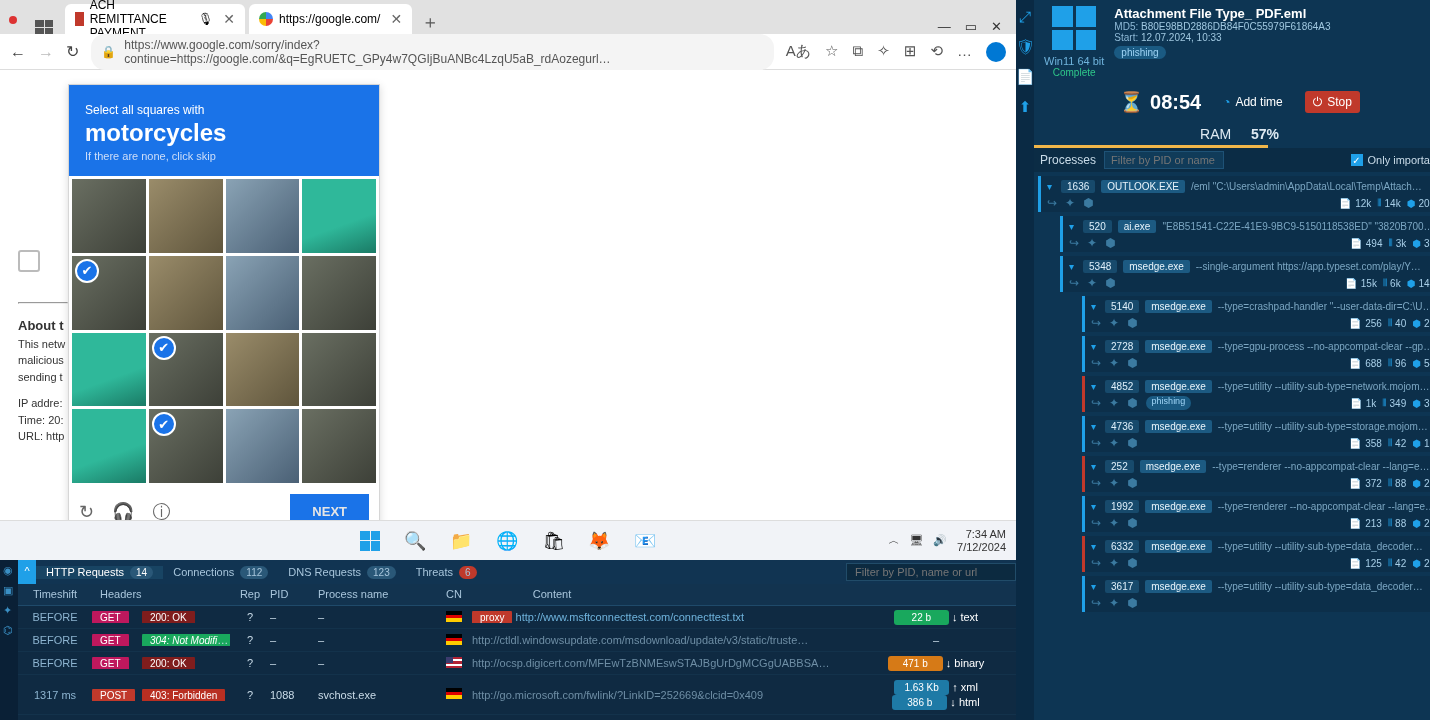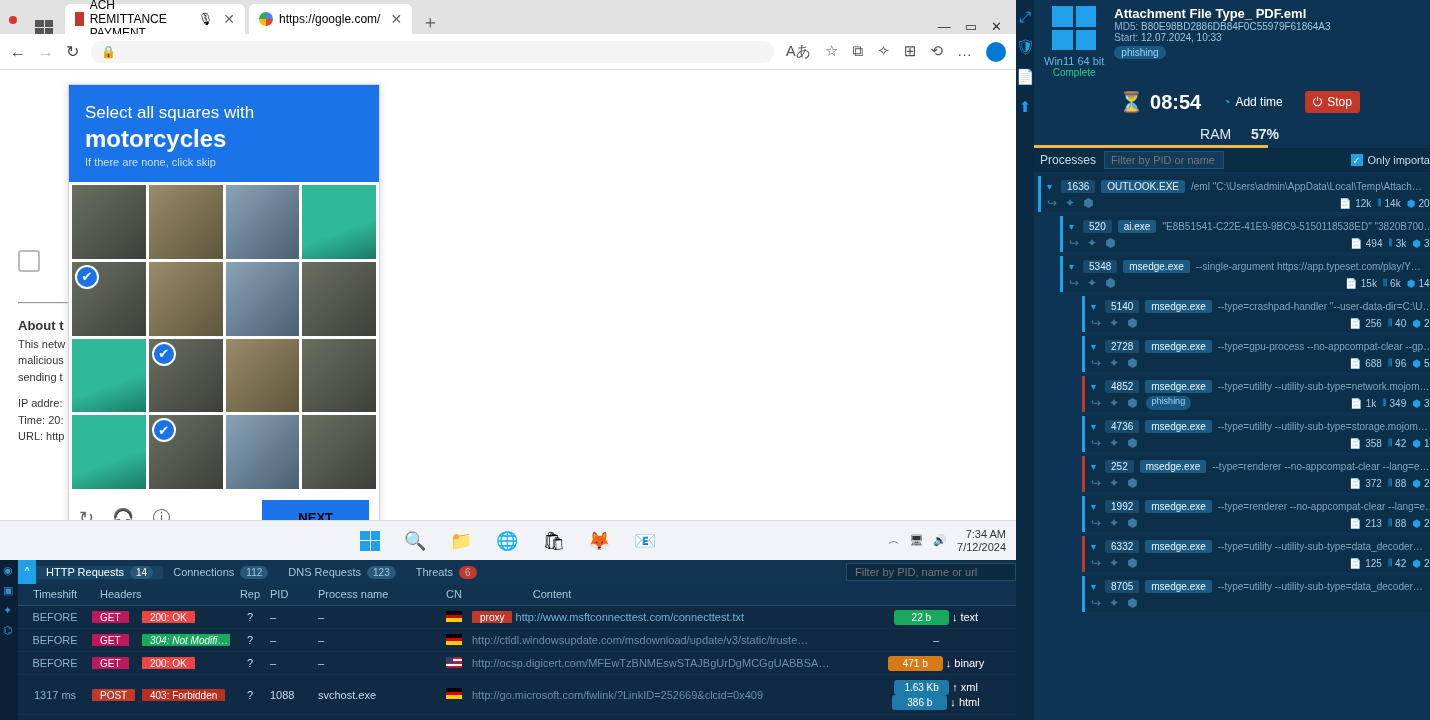--- a/index.html
+++ b/index.html
@@ -23,32 +23,32 @@
 .url-box .lock { font-size: 12px; }
 .addr-icons { display: flex; gap: 14px; font-size: 15px; color: #555; }
 .circle-ico { width: 20px; height: 20px; border-radius: 50%; background: #0078d4; }
 
 .page { flex: 1; position: relative; background: #fff; }
 .behind-card { position: absolute; left: 18px; top: 180px; width: 50px; font-size: 11px; color: #333; line-height: 1.5; }
 .behind-card .chk { width: 22px; height: 22px; border: 2px solid #bbb; border-radius: 3px; margin-bottom: 30px; }
 .behind-card .about { font-weight: 600; font-size: 13px; }
 .captcha { position: absolute; left: 68px; top: 14px; width: 312px; background: #fff; border: 1px solid #d6d6d6; box-shadow: 0 2px 8px rgba(0,0,0,.15); }
 .cap-head { background: #1a73e8; color: #fff; padding: 18px 16px 14px; }
-.cap-head .line1 { font-size: 17px; }
+.cap-head .line1 { font-size: 12px; }
 .cap-head .line2 { font-size: 24px; font-weight: 600; margin: 2px 0 3px; }
 .cap-head .line3 { font-size: 11px; color: #cddef9; }
 .cap-grid { display: grid; grid-template-columns: repeat(4,1fr); grid-template-rows: repeat(4,1fr); gap: 3px; padding: 3px; background: #fff; }
 .cell { aspect-ratio: 1; background: linear-gradient(135deg,#6a6f62,#3d4038); position: relative; }
 .cell.c2 { background: linear-gradient(135deg,#9a8c6a,#5f553c); }
 .cell.c3 { background: linear-gradient(135deg,#8aa3b5,#4a6075); }
 .cell.c4 { background: linear-gradient(160deg,#2fb89a 60%,#1a7a65); }
 .cell.sel::after { content: "✔"; position: absolute; top: 3px; left: 3px; width: 20px; height: 20px; background: #1a73e8; color: #fff; border-radius: 50%; font-size: 13px; display: flex; align-items: center; justify-content: center; border: 2px solid #fff; }
 .cap-foot { display: flex; align-items: center; padding: 8px 10px; gap: 18px; }
 .cap-foot .ico { font-size: 18px; color: #666; }
-.cap-next { margin-left: auto; background: #1a73e8; color: #000000; border: none; padding: 10px 36px; font-size: 13px; font-weight: 600; }
+.cap-next { margin-left: auto; background: #1a73e8; color: #e5e5e5; border: none; padding: 10px 22px; font-size: 13px; font-weight: 600; }
 
 .taskbar { height: 40px; background: #f1f3f7; display: flex; align-items: center; justify-content: center; position: relative; border-top: 1px solid #ddd; }
 .taskbar-center { display: flex; gap: 22px; align-items: center; }
 .taskbar-center .ti { width: 24px; height: 24px; font-size: 18px; display:flex; align-items:center; justify-content:center; }
 .taskbar-right { position: absolute; right: 10px; display: flex; align-items: center; gap: 10px; font-size: 11px; color: #333; }
 .taskbar-right .clock { text-align: right; line-height: 1.15; }
 
 .httpanel { height: 160px; background: #0f2a42; color: #c9dbe8; font-size: 11px; display: flex; }
 .httpanel-left-icons { width: 18px; background: #0a2036; display: flex; flex-direction: column; gap: 8px; padding-top: 4px; align-items: center; }
 .httpanel-left-icons div { width: 12px; height: 12px; color: #3a8fc4; font-size: 11px; }
@@ -61,21 +61,21 @@
 .badge.red { background: #c0392b; }
 .httabs input { margin-left: auto; background: #0c2a40; border: 1px solid #214c69; color: #8db4d0; padding: 2px 8px; width: 170px; font-size: 11px; }
 .htcols { display: flex; height: 22px; background: #12334f; font-size: 11px; color: #a9c6dc; border-bottom: 1px solid #1f4a6a; }
 .htcols div { padding: 4px 0; }
 .htrows { flex: 1; overflow: hidden; }
 .htrow { display: flex; align-items: center; height: 23px; border-bottom: 1px solid #13324b; }
 .htrow .cell-pad { padding: 0 0; overflow: hidden; white-space: nowrap; text-overflow: ellipsis; }
 .pill { padding: 2px 8px; border-radius: 3px; font-size: 10px; text-align: center; }
 .pill-get { background: #be185d; color: #fff; }
 .pill-post { background: #c0392b; color: #fff; }
-.pill-200 { background: #ef4444; color: #fff; }
+.pill-200 { background: #7f1d1d; color: #fff; }
 .pill-304 { background: #19a85d; color: #fff; font-style: italic; }
 .pill-403 { background: #b82f22; color: #fff; }
 .pill-proxy { background: #c0392b; color: #fff; }
 .pill-size-g { background: #19a85d; color: #fff; }
 .pill-size-o { background: #d67a17; color: #fff; }
 .pill-size-t { background: #1e7aa6; color: #fff; }
 .flag { display:inline-block; width: 16px; height: 11px; }
 .flag-de { background: linear-gradient(#000 33%,#d00 33% 66%,#fc0 66%); }
 .flag-us { background: linear-gradient(#b22234 20%,#fff 20% 40%,#b22234 40% 60%,#fff 60% 80%,#b22234 80%); position: relative; }
 .flag-us::before { content:""; position:absolute; left:0; top:0; width:7px; height:6px; background:#3c3b6e; }
@@ -152,20 +152,21 @@
       <span>✕</span>
     </div>
   </div>
 
   <div class="addrbar">
     <span class="nav-ico">←</span>
     <span class="nav-ico" style="color:#bbb">→</span>
     <span class="nav-ico">↻</span>
     <div class="url-box">
       <span class="lock">🔒</span>
+      <span>https://www.google.com/sorry/index?continue=https://google.com/&amp;q=EgRUETC_GPy4w7QGIjBuANBc4LzqU5aB_rdAozegurl…</span>
     </div>
     <div class="addr-icons">
       <span>Aあ</span>
       <span>☆</span>
       <span>⧉</span>
       <span>✧</span>
       <span>⊞</span>
       <span>⟲</span>
       <span>…</span>
       <span class="circle-ico"></span>
@@ -593,21 +594,21 @@
             <div class="pstats">
               <span><span class="ic">📄</span>125</span>
               <span><span class="ic">⫴</span>42</span>
               <span><span class="ic">⬢</span>22</span>
             </div>
           </div>
         </div>
         <div class="proc" style="margin-left: 48px;">
           <div class="row1">
             <span class="toggle-tri">▾</span>
-            <span class="pid">8705</span>
+            <span class="pid">3617</span>
             <span class="pname">msedge.exe</span>
             <span class="args">--type=utility --utility-sub-type=data_decoder…</span>
           </div>
           <div class="row2">
             <div class="picos">
               <span>↪</span>
               <span>✦</span>
               <span>⬢</span>
             </div>
             <div class="pstats"></div>

